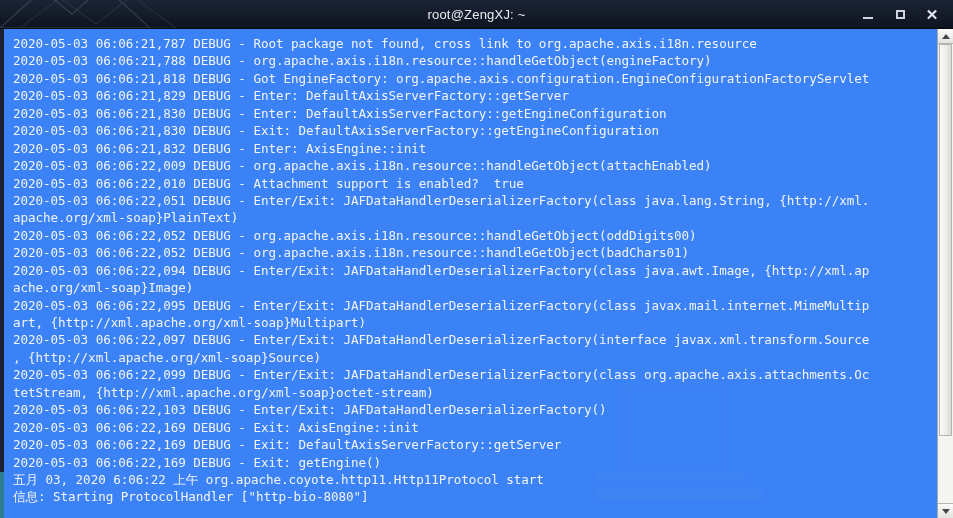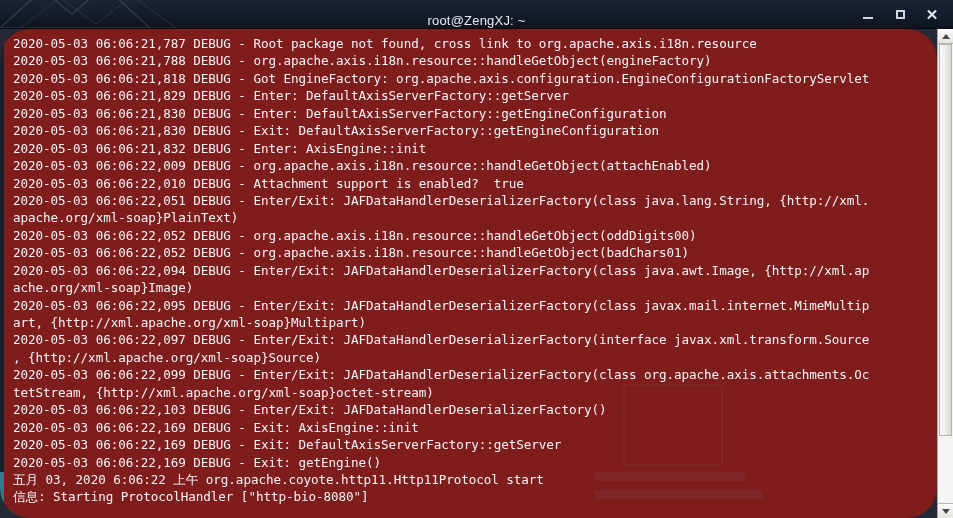--- a/index.html
+++ b/index.html
@@ -25,21 +25,21 @@
   }
 
   
   .titlebar {
     position: relative;
     height: 28px;
     flex: 0 0 28px;
     background: linear-gradient(to bottom, #1b2334 0%, #141b29 55%, #0e141f 100%);
     border-bottom: 1px solid #05080f;
     display: flex;
-    align-items: flex-end;
+    align-items: center;
     justify-content: center;
     overflow: hidden;
   }
   .titlebar-decor {
     position: absolute;
     left: 0; top: -16px;
     width: 260px; height: 44px;
     opacity: 0.30;
     pointer-events: none;
   }
@@ -258,21 +258,21 @@
         </div>
       <div class="win-btn">
           <span class="glyph-close">✕</span>
         </div>
     </div>
   </div>
 
 
   <div class="body-area">
 
-    <div class="term" style="background: #7f1d1d; border-radius: 30px;">
+    <div class="term" style="background: #3b82f6;">
       <div class="left-edge"></div>
       <div class="left-edge-accent"></div>
 
       <div class="watermark">
         <div class="wm-box"></div>
         <div class="wm-line wm-l1"></div>
         <div class="wm-line wm-l2"></div>
       </div>
 
       <div class="lines" id="log-lines" style="color: rgb(242, 244, 248);"><div class="line">2020-05-03 06:06:21,787 DEBUG - Root package not found, cross link to org.apache.axis.i18n.resource</div><div class="line">2020-05-03 06:06:21,788 DEBUG - org.apache.axis.i18n.resource::handleGetObject(engineFactory)</div><div class="line">2020-05-03 06:06:21,818 DEBUG - Got EngineFactory: org.apache.axis.configuration.EngineConfigurationFactoryServlet</div><div class="line">2020-05-03 06:06:21,829 DEBUG - Enter: DefaultAxisServerFactory::getServer</div><div class="line">2020-05-03 06:06:21,830 DEBUG - Enter: DefaultAxisServerFactory::getEngineConfiguration</div><div class="line">2020-05-03 06:06:21,830 DEBUG - Exit: DefaultAxisServerFactory::getEngineConfiguration</div><div class="line">2020-05-03 06:06:21,832 DEBUG - Enter: AxisEngine::init</div><div class="line">2020-05-03 06:06:22,009 DEBUG - org.apache.axis.i18n.resource::handleGetObject(attachEnabled)</div><div class="line">2020-05-03 06:06:22,010 DEBUG - Attachment support is enabled?  true</div><div class="line">2020-05-03 06:06:22,051 DEBUG - Enter/Exit: JAFDataHandlerDeserializerFactory(class java.lang.String, {http://xml.</div><div class="line">apache.org/xml-soap}PlainText)</div><div class="line">2020-05-03 06:06:22,052 DEBUG - org.apache.axis.i18n.resource::handleGetObject(oddDigits00)</div><div class="line">2020-05-03 06:06:22,052 DEBUG - org.apache.axis.i18n.resource::handleGetObject(badChars01)</div><div class="line">2020-05-03 06:06:22,094 DEBUG - Enter/Exit: JAFDataHandlerDeserializerFactory(class java.awt.Image, {http://xml.ap</div><div class="line">ache.org/xml-soap}Image)</div><div class="line">2020-05-03 06:06:22,095 DEBUG - Enter/Exit: JAFDataHandlerDeserializerFactory(class javax.mail.internet.MimeMultip</div><div class="line">art, {http://xml.apache.org/xml-soap}Multipart)</div><div class="line">2020-05-03 06:06:22,097 DEBUG - Enter/Exit: JAFDataHandlerDeserializerFactory(interface javax.xml.transform.Source</div><div class="line">, {http://xml.apache.org/xml-soap}Source)</div><div class="line">2020-05-03 06:06:22,099 DEBUG - Enter/Exit: JAFDataHandlerDeserializerFactory(class org.apache.axis.attachments.Oc</div><div class="line">tetStream, {http://xml.apache.org/xml-soap}octet-stream)</div><div class="line">2020-05-03 06:06:22,103 DEBUG - Enter/Exit: JAFDataHandlerDeserializerFactory()</div><div class="line">2020-05-03 06:06:22,169 DEBUG - Exit: AxisEngine::init</div><div class="line">2020-05-03 06:06:22,169 DEBUG - Exit: DefaultAxisServerFactory::getServer</div><div class="line">2020-05-03 06:06:22,169 DEBUG - Exit: getEngine()</div><div class="line">五月 03, 2020 6:06:22 上午 org.apache.coyote.http11.Http11Protocol start</div><div class="line">信息: Starting ProtocolHandler ["http-bio-8080"]</div></div>

